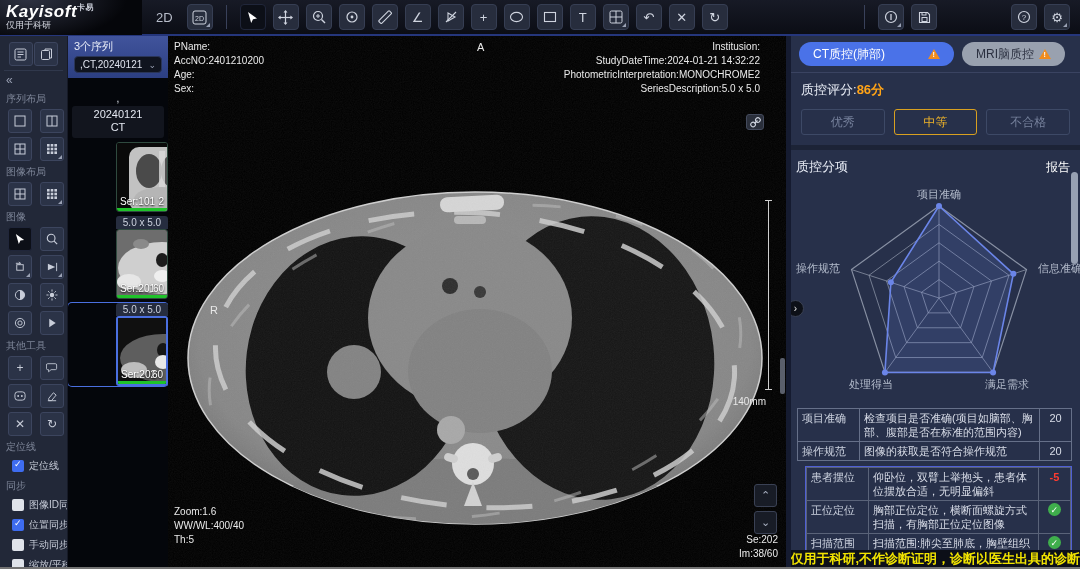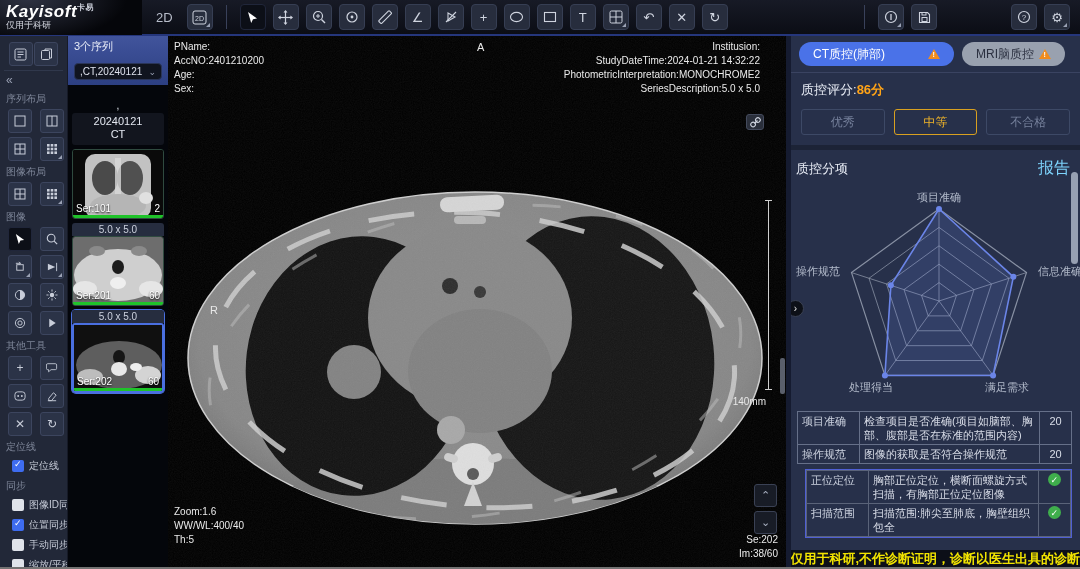--- a/index.html
+++ b/index.html
@@ -37,27 +37,27 @@
   .sbtn.corner::after { content:""; position:absolute; right:1px; bottom:1px; border-left:4px solid transparent; border-bottom:4px solid #9aa1b4; }
   .chk-row { display:flex; align-items:center; gap:5px; padding:3px 2px 3px 8px; }
   .chk { width:12px; height:12px; border-radius:2px; background:#dfe3ea; flex:0 0 auto; position:relative; cursor:pointer; }
   .chk.on { background:#3e6cf0; }
   .chk.on::after { content:"✓"; position:absolute; left:2px; top:-1px; color:#fff; font-size:9px; font-weight:bold; }
   .chk-label { color:#c6cbd7; font-size:10px; white-space:nowrap; }
 
   
   .series { width:100px; background:#04060b; display:flex; flex-direction:column; overflow:hidden; }
   .series-head { background:linear-gradient(#41549c,#2c3f82); padding:3px 6px 5px 6px; }
-  .series-count { color:#e8ecf8; font-size:11px; margin-bottom:9px; }
+  .series-count { color:#e8ecf8; font-size:11px; margin-bottom:2px; }
   .series-dd { display:flex; align-items:center; justify-content:space-between; background:#10141f; border:1px solid #2a3558; border-radius:4px; padding:2px 5px; color:#dfe3ee; font-size:10px; cursor:pointer; }
   .series-dd .chev { font-size:9px; color:#9aa1b4; }
   .series-body { flex:1; padding-top:10px; }
   .group-label { text-align:center; color:#e3e7f0; font-size:11px; line-height:13px; background:#12151e; margin:0 4px; padding:2px 0 4px 0; border-radius:3px; }
   .group-mark { color:#e3e7f0; font-size:10px; line-height:8px; }
-  .thumb-block { width:92px; margin:4px auto 0 auto; border-radius:4px; position:relative; }
+  .thumb-block { width:100px; margin:4px auto 0 auto; border-radius:4px; position:relative;padding-left:48px; }
   .thumb-head { background:#262d3f; color:#ccd1de; font-size:10px; text-align:center; padding:1px 0; border-radius:3px 3px 0 0; }
   .thumb-img { position:relative; height:70px; background:#000; border:1px solid #2f4a3f; border-radius:3px; overflow:hidden; cursor:pointer; }
   .thumb-block.selected .thumb-img { border:2px solid #4a6fe0; }
   .thumb-block.selected { box-shadow:0 0 0 1px #4a6fe0; }
   .thumb-img svg { position:absolute; inset:0; }
   .thumb-ser { position:absolute; left:3px; bottom:4px; color:#fff; font-size:10px; text-shadow:0 1px 2px #000; }
   .thumb-count { position:absolute; right:3px; bottom:4px; color:#fff; font-size:10px; text-shadow:0 1px 2px #000; }
   .thumb-bar { position:absolute; left:0; right:0; bottom:0; height:3px; background:#1fc32a; }
 
   
@@ -89,21 +89,21 @@
   .warn { width:0; height:0; border-left:6px solid transparent; border-right:6px solid transparent; border-bottom:10px solid #f08c1e; position:relative; display:inline-block; }
   .warn::after { content:"!"; position:absolute; left:-1.5px; top:2px; font-size:7px; color:#fff; font-weight:bold; }
   .qc-score { padding:8px 10px 4px 10px; font-size:13px; color:#e9edf6; }
   .qc-score b { color:#ffa317; font-weight:bold; }
   .qc-grades { display:flex; gap:9px; padding:6px 10px 10px 10px; }
   .grade-btn { flex:1; height:26px; background:transparent; border:1px solid #3d4966; border-radius:3px; color:#76819c; font-size:12px; display:flex; align-items:center; justify-content:center; cursor:pointer; }
   .grade-btn.active { border-color:#d8a020; color:#f0b429; }
   .qc-divider { height:5px; background:#1c2336; }
   .qc-sec { display:flex; align-items:center; justify-content:space-between; padding:8px 10px 2px 5px; }
   .qc-sec-title { color:#e9edf6; font-size:13px; }
-  .qc-report { color:#7dd3fc; font-size:16px; cursor:pointer;font-family:Liberation Serif, serif; }
+  .qc-report { color:#ffffff; font-size:12px; cursor:pointer;font-family:Liberation Serif, serif; }
   .radar-wrap { position:relative; height:228px; }
   .qc-scroll { position:absolute; right:2px; top:136px; width:7px; height:92px; background:#97a0b2; border-radius:4px; cursor:pointer; }
   .qc-tablewrap { flex:1; overflow:hidden; padding:2px 8px 0 6px; }
   table.qct { width:100%; border-collapse:collapse; font-size:11px; color:#d9dde8; }
   table.qct td { border:1px solid #667089; padding:2px 4px; line-height:14px; vertical-align:top; }
   td.qname { width:62px; color:#cdd3e0; }
   td.qscore { width:32px; text-align:center; }
   .subwrap { margin:5px 0 0 8px; border:1px solid #4f5fd4; }
   .subwrap table.qct td { border-color:#5a6379; }
   .score-red { color:#ff3b30; font-weight:bold; }
@@ -679,20 +679,25 @@
           <tr>
             <td class="qname">操作规范</td>
             <td>图像的获取是否符合操作规范</td>
             <td class="qscore">20</td>
           </tr>
         </tbody>
           </table>
         <div class="subwrap">
           <table class="qct">
             <tbody>
+                <tr>
+              <td class="qname">患者摆位</td>
+              <td>仰卧位，双臂上举抱头，患者体位摆放合适，无明显偏斜</td>
+              <td class="qscore score-red">-5</td>
+            </tr>
             <tr>
               <td class="qname">正位定位</td>
               <td>胸部正位定位，横断面螺旋方式扫描，有胸部正位定位图像</td>
               <td class="qscore"><span class="check"></span></td>
             </tr>
             <tr>
               <td class="qname">扫描范围</td>
               <td>扫描范围:肺尖至肺底，胸壁组织包全</td>
               <td class="qscore"><span class="check"></span></td>
             </tr>

